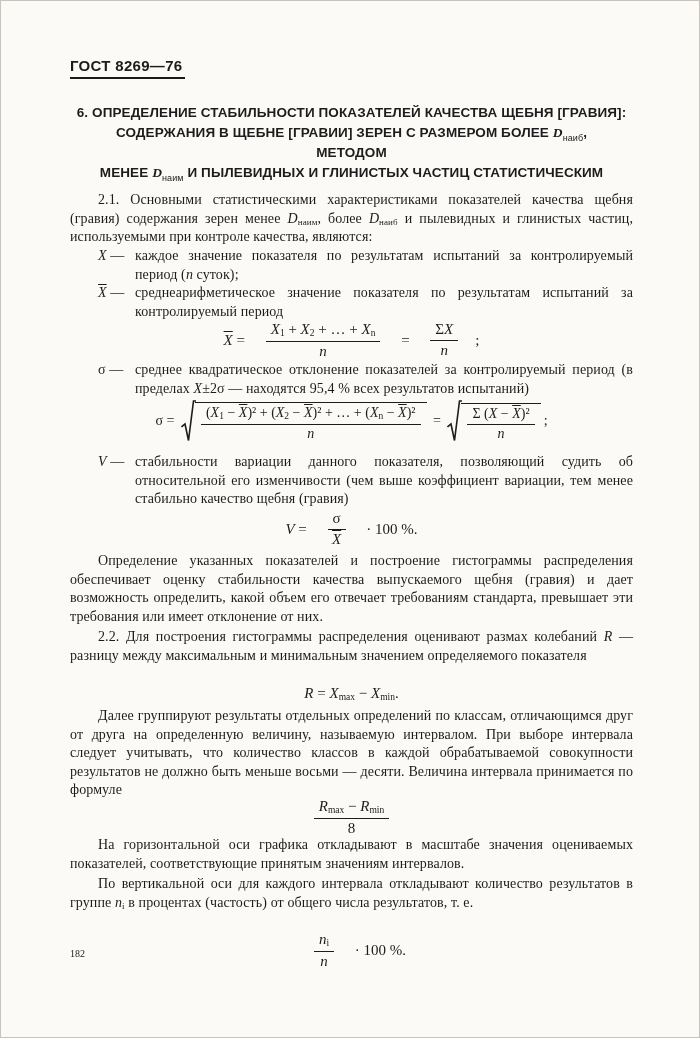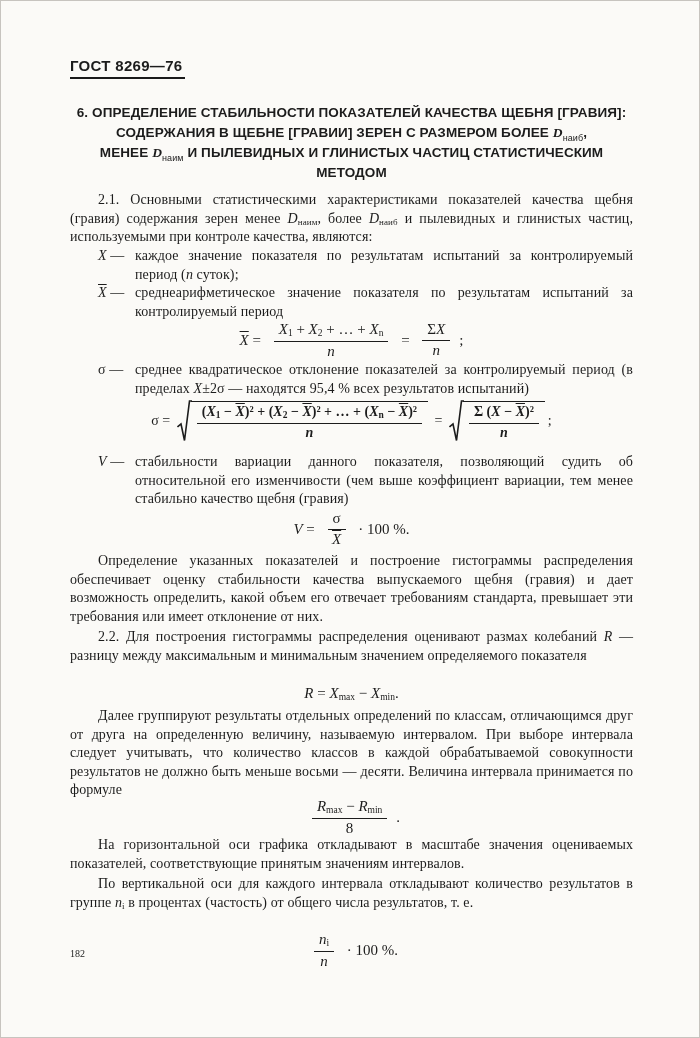--- a/index.html
+++ b/index.html
@@ -60,29 +60,29 @@
   .formula { position: absolute; left: 69px; width: 563px;
              display: flex; align-items: center; justify-content: center;
              font-size: 15px; line-height: 1.15; }
   .formula [data-bind-runs], .formula .num, .formula .den { white-space: pre; }
   .formula i { font-style: italic; }
   .formula sub { font-size: 9.5px; line-height: 1; vertical-align: -2px; }
   #f-mean    { top: 320px; }
   #f-sigma   { top: 399px; font-size: 14px; }
   #f-v       { top: 509px; }
   #f-r       { top: 684px; }
-  #f-interval{ top: 797px; }
+  #f-interval{ top: 797px; flex-direction: column; }
   #f-ni      { top: 930px; }
 
   .frac { display: inline-flex; flex-direction: column; align-items: center;
-          text-align: center; margin: 0 9px; }
+          text-align: center; margin: 0 17px; }
   .frac .num { border-bottom: 1.4px solid #1c1c1c; padding: 0 5px 2px; }
   .frac .den { padding-top: 1px; }
 
-  .sqrt { display: inline-flex; align-items: center; margin: 0 3px; font-weight: bold; }
+  .sqrt { display: inline-flex; align-items: flex-end; margin: 0 3px; }
   .sqrt .rad { width: 15px; height: 42px; flex: none; margin-right: -1px; display: block; }
   .radicand { border-top: 1.6px solid #1c1c1c; padding: 2px 6px 0; display: flex; align-items: center; }
   .radicand .frac { margin: 0; }
 
   .ol { font-style: italic; text-decoration: overline; }
 
   
   #page-number { top: 947px; font-size: 10px; }
 </style>
 </head>
@@ -90,22 +90,22 @@
 
 <div class="page">
 
   <div class="abs" id="doc-number">
     <span class="doc-num-text" data-bind="page.doc_number">ГОСТ 8269—76</span>
   </div>
 
   <div class="abs" id="heading">
     <div data-bind-runs="heading.lines.0">6. ОПРЕДЕЛЕНИЕ СТАБИЛЬНОСТИ ПОКАЗАТЕЛЕЙ КАЧЕСТВА ЩЕБНЯ [ГРАВИЯ]:</div>
     <div data-bind-runs="heading.lines.1">СОДЕРЖАНИЯ В ЩЕБНЕ [ГРАВИИ] ЗЕРЕН С РАЗМЕРОМ БОЛЕЕ <i>D</i><sub>наиб</sub>,</div>
+    <div data-bind-runs="heading.lines.3">МЕТОДОМ</div>
     <div data-bind-runs="heading.lines.2">МЕНЕЕ <i>D</i><sub>наим</sub> И ПЫЛЕВИДНЫХ И ГЛИНИСТЫХ ЧАСТИЦ СТАТИСТИЧЕСКИМ</div>
-    <div data-bind-runs="heading.lines.3">МЕТОДОМ</div>
   </div>
 
   <div class="abs para indent" id="p21" data-bind-runs="paragraphs.p21">2.1. Основными статистическими характеристиками показателей качества щебня (гравия) содержания зерен менее <i>D</i><sub>наим</sub>, более <i>D</i><sub>наиб</sub> и пылевидных и глинистых частиц, используемыми при контроле качества, являются:</div>
 
   <div class="def" id="def-x">
     <span class="def-term" data-bind-runs="definitions.0.term"><i>X</i> —</span>
     <span class="def-body" data-bind-runs="definitions.0.body">каждое значение показателя по результатам испытаний за контролируемый период (<i>n</i> суток);</span>
   </div>
 
   <div class="def" id="def-xbar">

